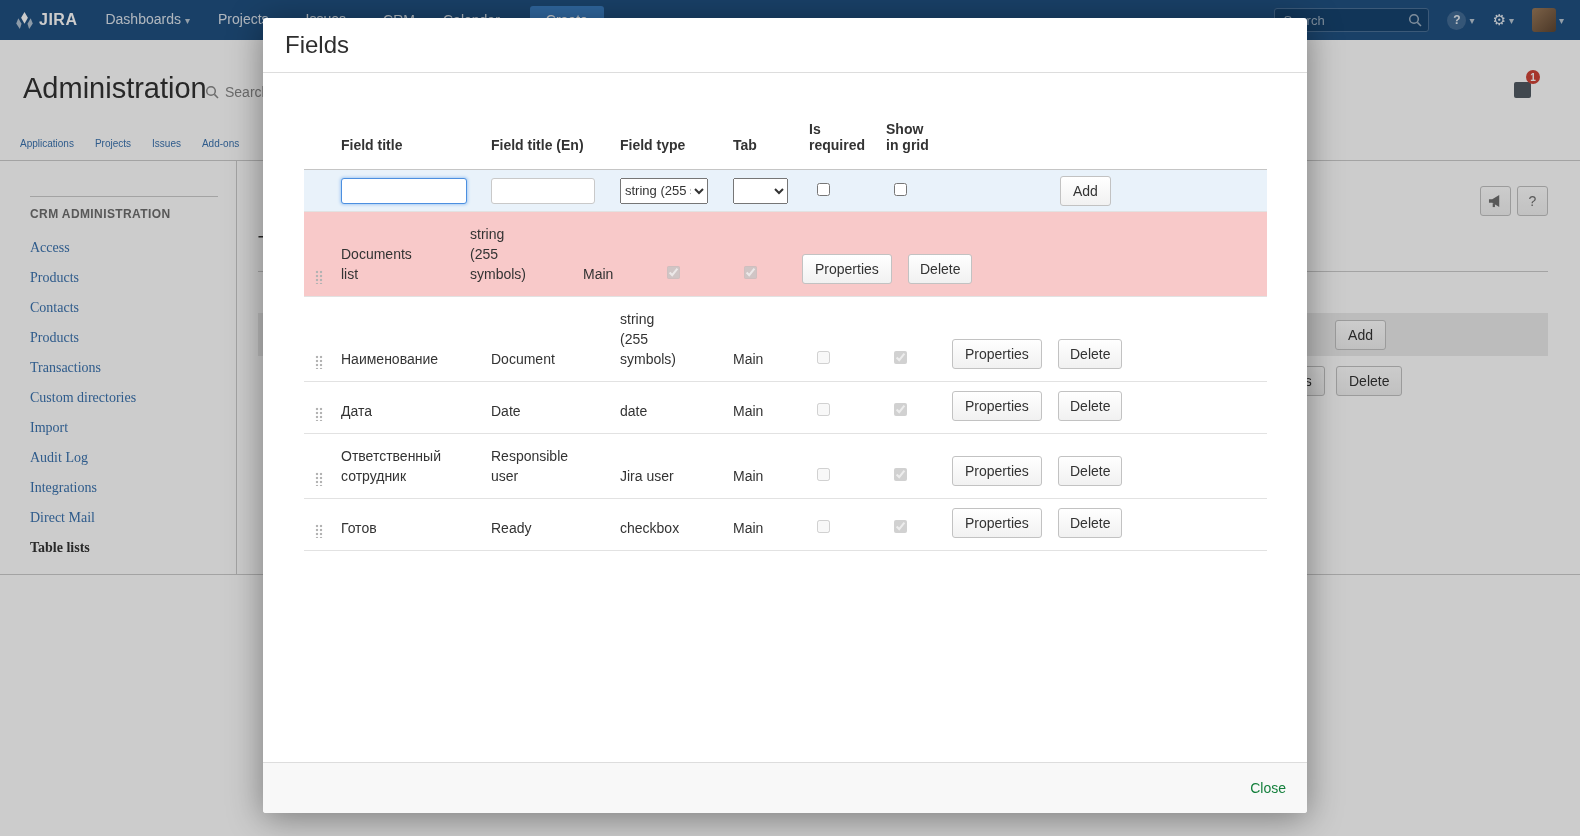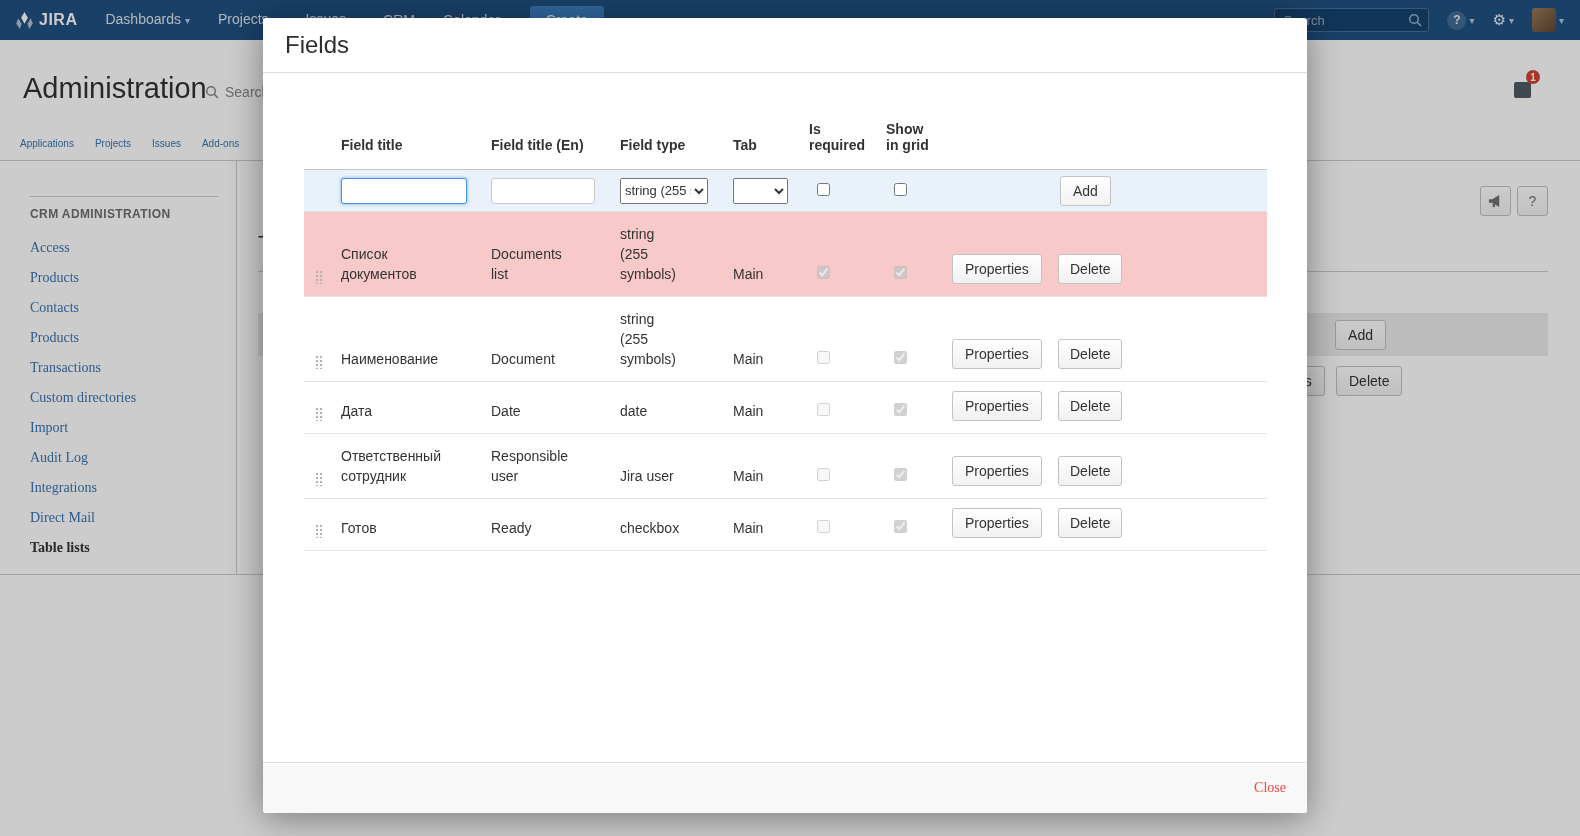--- a/index.html
+++ b/index.html
@@ -81,21 +81,21 @@
   
   .dialog { position:absolute; left:263px; top:18px; width:1044px; height:795px; background:#fff;
     border-radius:3px; box-shadow:0 5px 35px rgba(0,0,0,.4); z-index:100; display:flex; flex-direction:column; }
   .dialog-header { height:55px; flex:0 0 55px; border-bottom:1px solid #ddd; display:flex;
     align-items:center; padding:0 22px; }
   .dialog-title { font-size:24px; color:#2e2e2e; font-weight:normal; }
   .dialog-body { flex:1 1 auto; padding:40px 40px 0 41px; overflow:hidden; }
   .dialog-footer { flex:0 0 51px; border-top:1px solid #ddd; background:#f8f8f8;
     display:flex; align-items:center; justify-content:flex-end; padding:0 21px;
     border-radius:0 0 3px 3px; }
-  .close-link { color:#ef4444; font-size:14px; text-decoration:none; cursor:pointer;font-family:Liberation Serif, serif; }
+  .close-link { color:#15803d; font-size:14px; text-decoration:none; cursor:pointer; }
 
   
   .ftable { width:963px; font-size:14px; color:#333; }
   .frow { display:flex; align-items:flex-end; border-bottom:1px solid #e2e2e2; }
   .fhead { border-bottom:1px solid #c5c5c5; font-weight:bold; }
   .fhead > div { padding:8px 0 16px; }
   .c-handle { width:37px; flex:0 0 37px; }
   .c-title  { width:150px; flex:0 0 150px; }
   .c-en     { width:129px; flex:0 0 129px; }
   .c-type   { width:113px; flex:0 0 113px; }
@@ -301,21 +301,20 @@
         <div class="c-props"></div>
         <div class="c-del">
           <button class="aui-btn btn-add-row">Add</button>
         </div>
       </div>
 
       <div class="frow drow pink">
         <div class="c-handle">
             <div class="drag-dots"></div>
           </div>
-        <div class="c-title"><span class="cell-text">Список документов</span></div>
         <div class="c-en"><span class="cell-text">Documents list</span></div>
         <div class="c-type"><span class="cell-text">string (255 symbols)</span></div>
         <div class="c-tab"><span>Main</span></div>
         <div class="c-req"><input type="checkbox" disabled="" checked="" style=""></div>
         <div class="c-grid"><input type="checkbox" disabled="" checked="" style=""></div>
         <div class="c-props"><button class="aui-btn">Properties</button></div>
         <div class="c-del"><button class="aui-btn btn-del">Delete</button></div>
       </div>
 
       <div class="frow drow">

